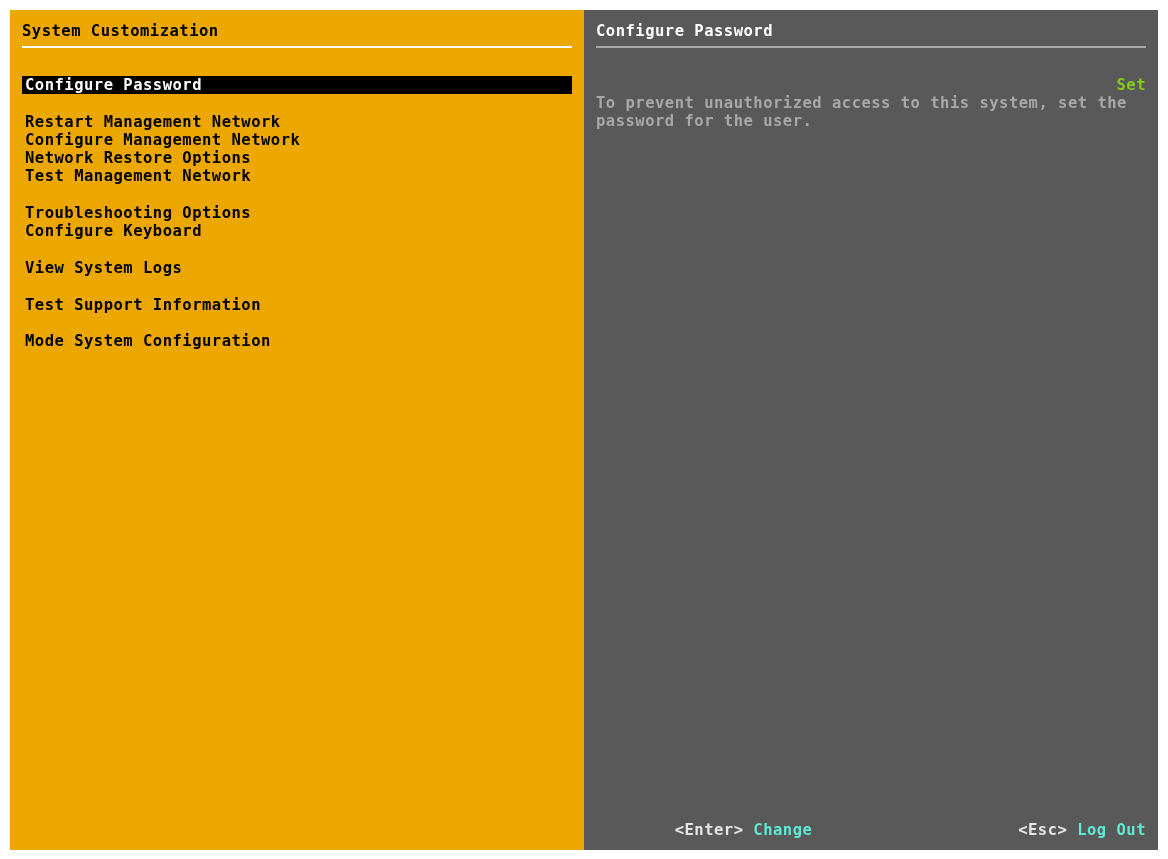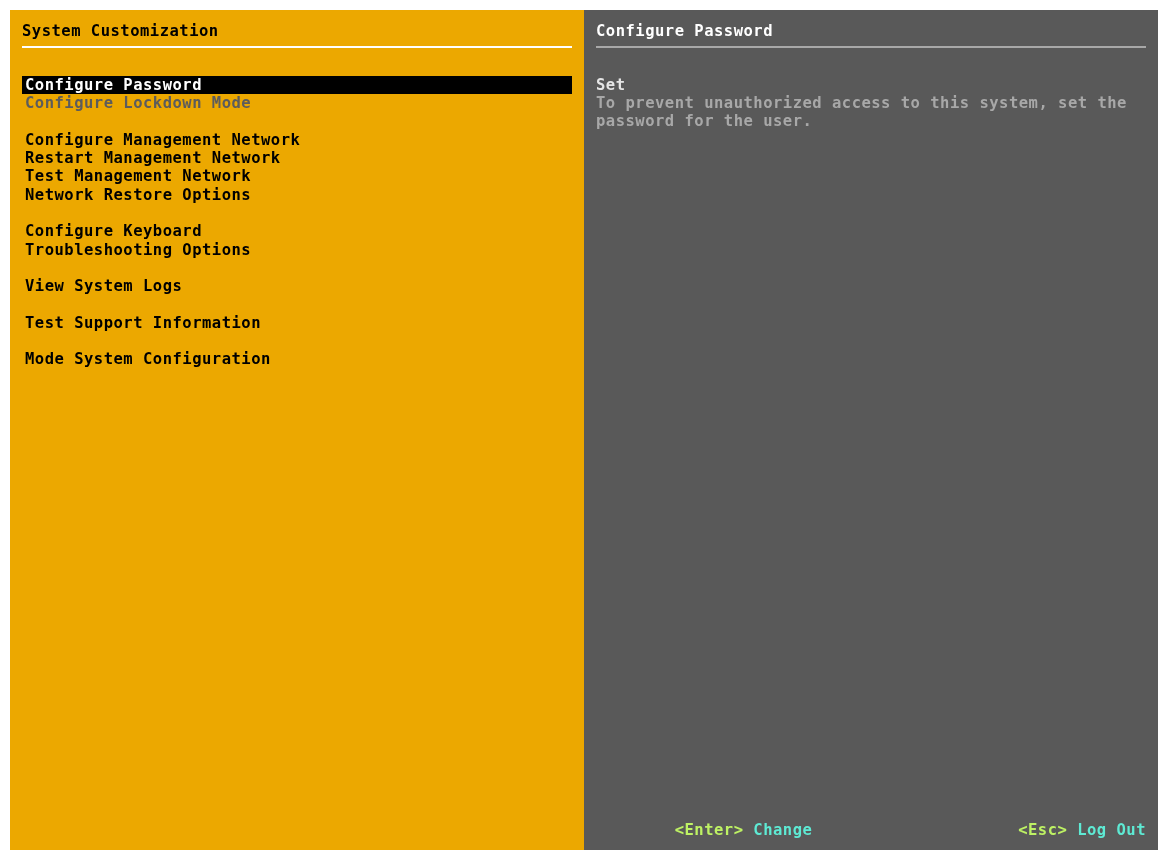--- a/index.html
+++ b/index.html
@@ -75,61 +75,61 @@
     color: #5c5c5c;
   }
   .detail {
     position: absolute;
     left: 12px;
     right: 12px;
     top: 66px;
   }
   .detail-heading {
     height: 18.3px;
-    color: #e5e5e5;
+    color: #84cc16;
     white-space: pre;
+    text-align: right;
   }
   .detail-body {
     color: #a8a8a8;
     white-space: normal;
     max-width: 560px;
   }
   .footer {
     position: absolute;
     left: 12px;
     right: 12px;
     bottom: 10px;
     height: 20px;
     display: flex;
     justify-content: space-between;
     align-items: center;
   }
   .hint { white-space: pre; }
-  .hint-key { color: #bef264; }
+  .hint-key { color: #e5e5e5; }
   .hint-action { color: #5eead4; }
 </style>
 </head>
 <body>
 
 <div class="screen">
 
   <div class="pane pane-left">
     <div class="pane-title">System Customization</div>
     <div class="rule"></div>
     <div class="menu" id="menu">
         <div class="menu-item selected">Configure Password</div>
-        <div class="menu-item disabled">Configure Lockdown Mode</div>
         <div class="menu-item spacer"></div>
+        <div class="menu-item">Restart Management Network</div>
         <div class="menu-item">Configure Management Network</div>
-        <div class="menu-item">Restart Management Network</div>
+        <div class="menu-item">Network Restore Options</div>
         <div class="menu-item">Test Management Network</div>
-        <div class="menu-item">Network Restore Options</div>
         <div class="menu-item spacer"></div>
+        <div class="menu-item">Troubleshooting Options</div>
         <div class="menu-item">Configure Keyboard</div>
-        <div class="menu-item">Troubleshooting Options</div>
         <div class="menu-item spacer"></div>
         <div class="menu-item">View System Logs</div>
         <div class="menu-item spacer"></div>
         <div class="menu-item">Test Support Information</div>
         <div class="menu-item spacer"></div>
         <div class="menu-item">Mode System Configuration</div>
       </div>
   </div>
 
   <div class="pane pane-right">

